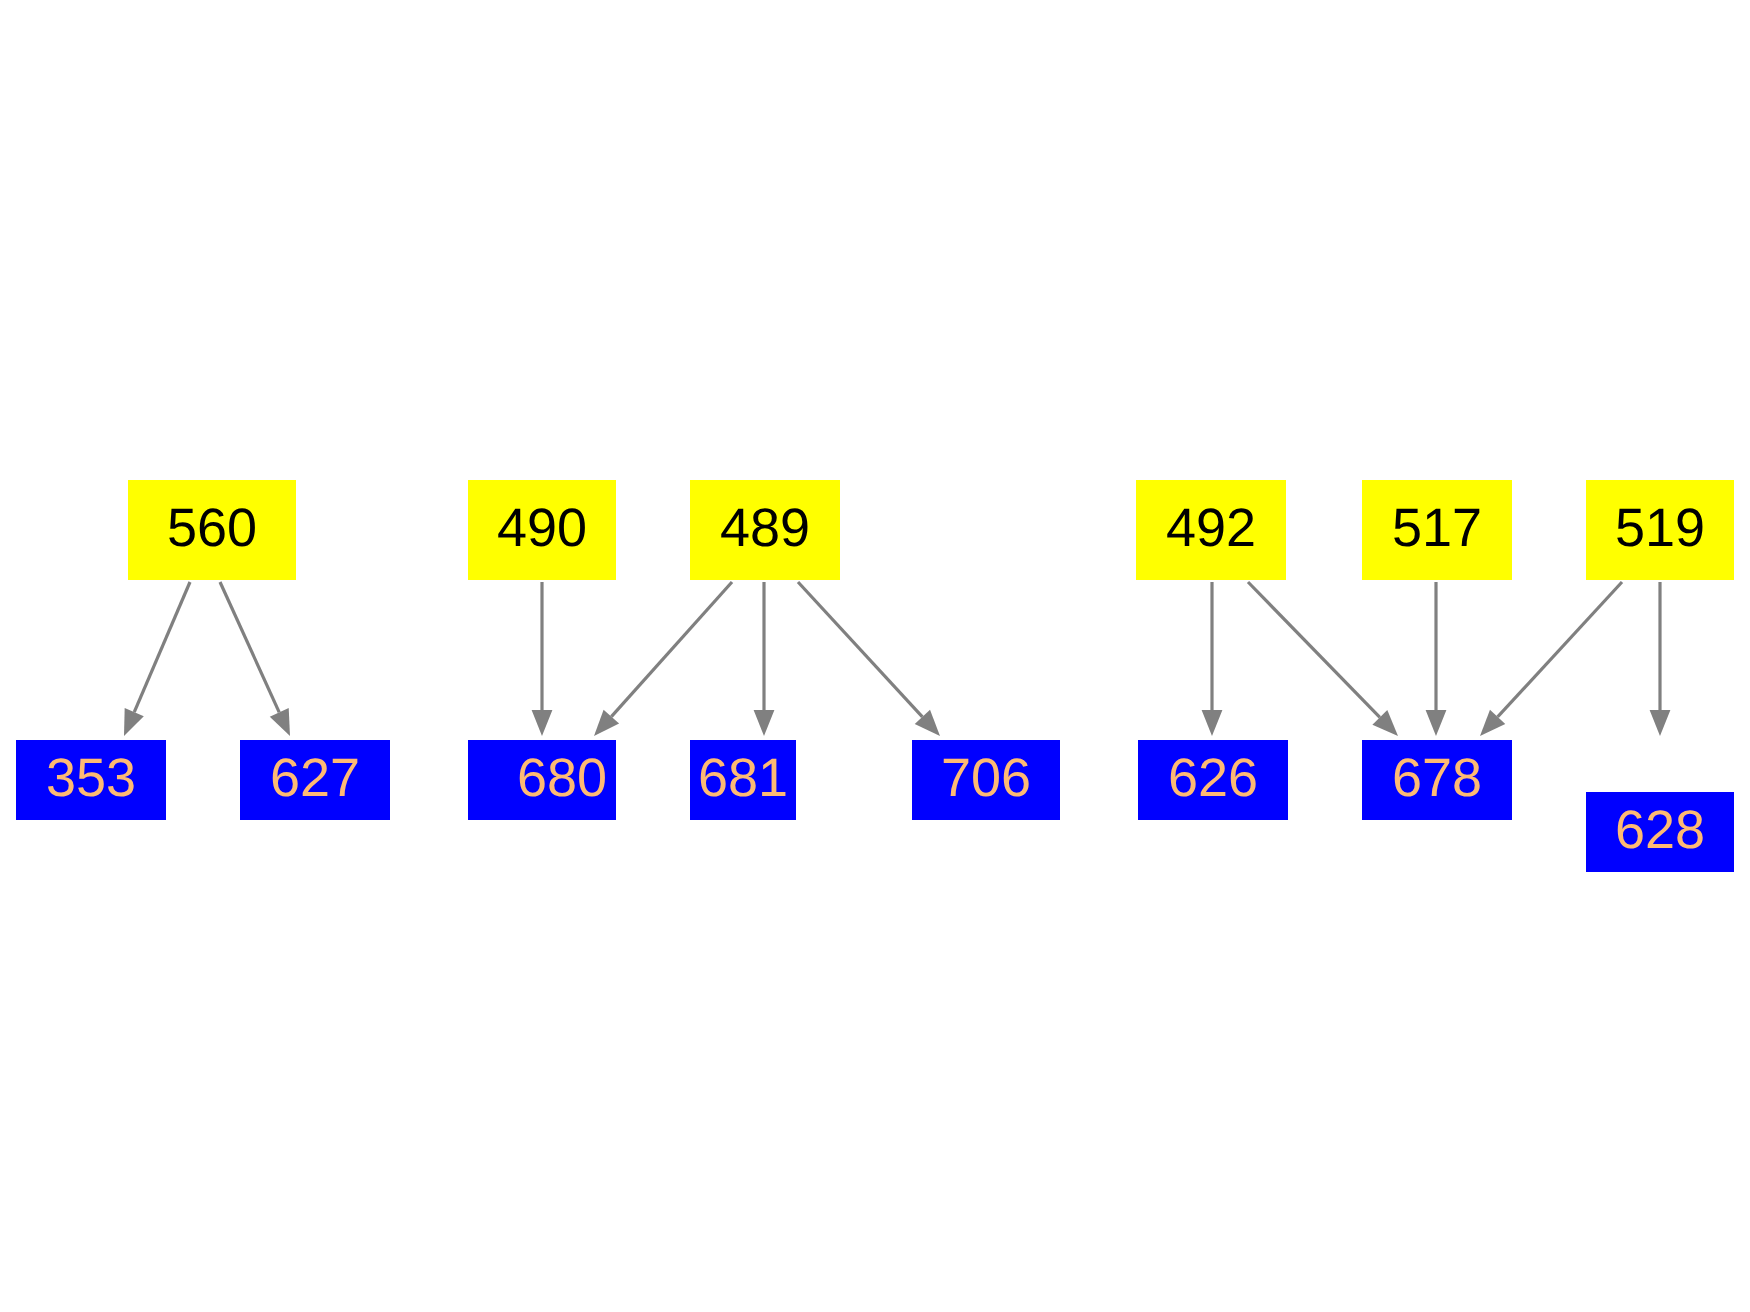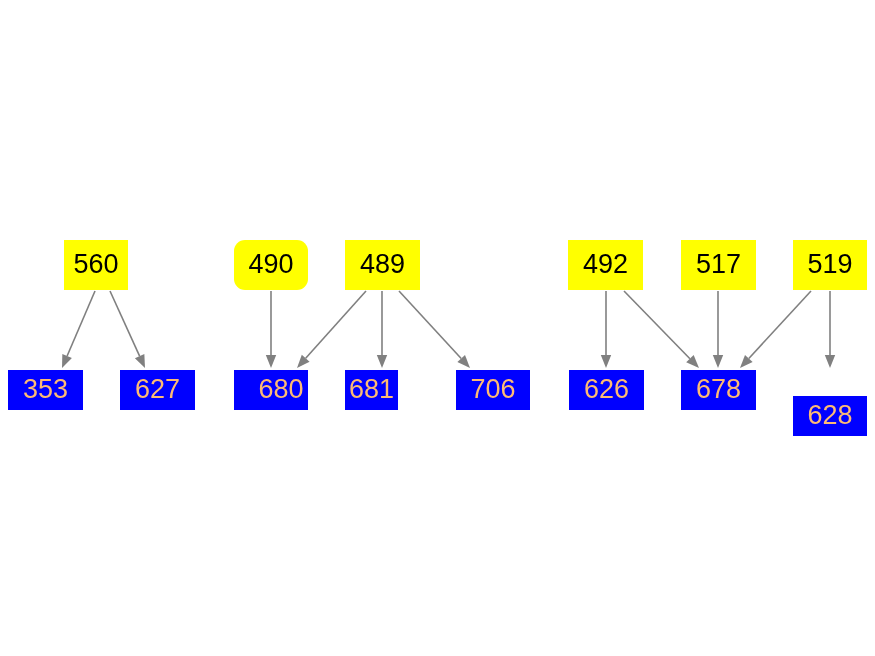--- a/index.html
+++ b/index.html
@@ -92,24 +92,24 @@
       <g>
         <line x1="811" y1="291" x2="748.81" y2="358.44" stroke="#808080" stroke-width="1.6"></line>
         <polygon points="740.00,368.00 744.99,354.92 752.64,361.97" fill="#808080"></polygon>
       </g>
       <g>
         <line x1="830" y1="291" x2="830.00" y2="355.00" stroke="#808080" stroke-width="1.6"></line>
         <polygon points="830.00,368.00 824.80,355.00 835.20,355.00" fill="#808080"></polygon>
       </g>
     </svg>
   <div id="node-layer">
-      <div class="node node-parent" style="left: 64px; top: 240px; width: 64px; height: 50px;">
+      <div class="node node-parent" style="left: 64px; top: 240px; width: 84px; height: 50px;">
         <span class="node-label">560</span>
       </div>
-      <div class="node node-parent" style="left: 234px; top: 240px; width: 74px; height: 50px; border-radius: 11px;">
+      <div class="node node-parent" style="left: 234px; top: 240px; width: 74px; height: 50px;">
         <span class="node-label">490</span>
       </div>
       <div class="node node-parent" style="left: 345px; top: 240px; width: 75px; height: 50px;">
         <span class="node-label">489</span>
       </div>
       <div class="node node-parent" style="left: 568px; top: 240px; width: 75px; height: 50px;">
         <span class="node-label">492</span>
       </div>
       <div class="node node-parent" style="left: 681px; top: 240px; width: 75px; height: 50px;">
         <span class="node-label">517</span>

